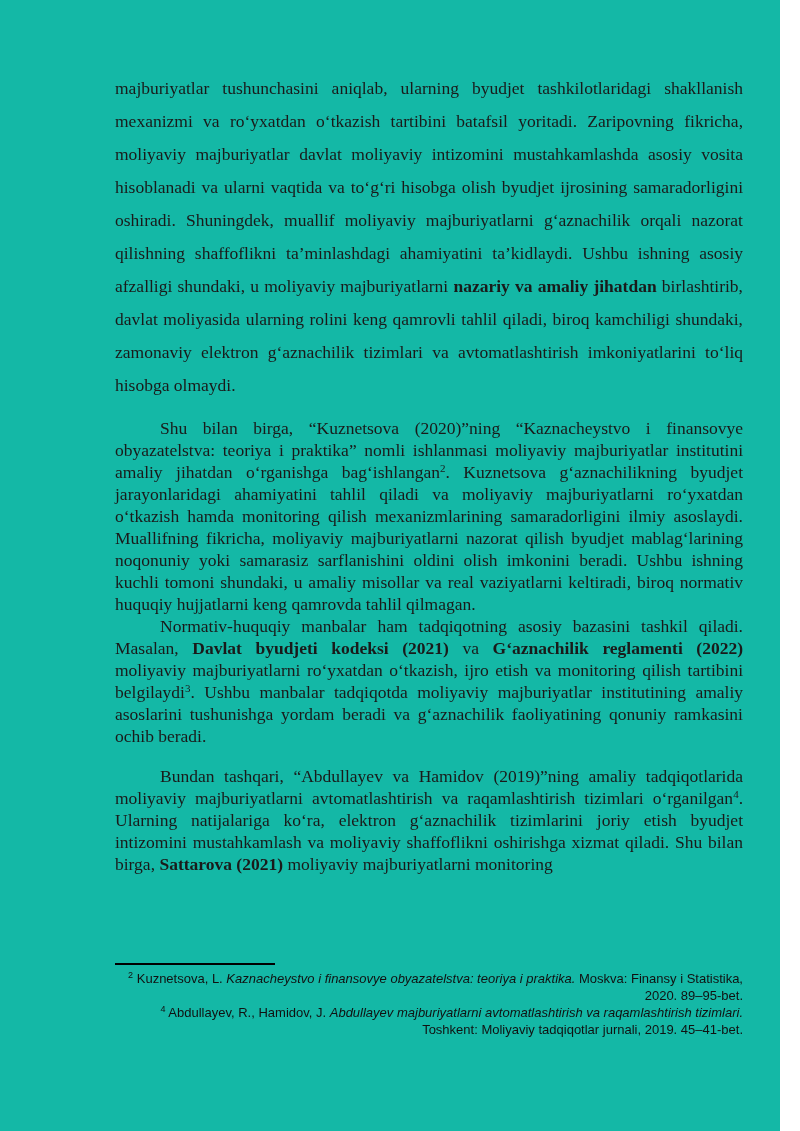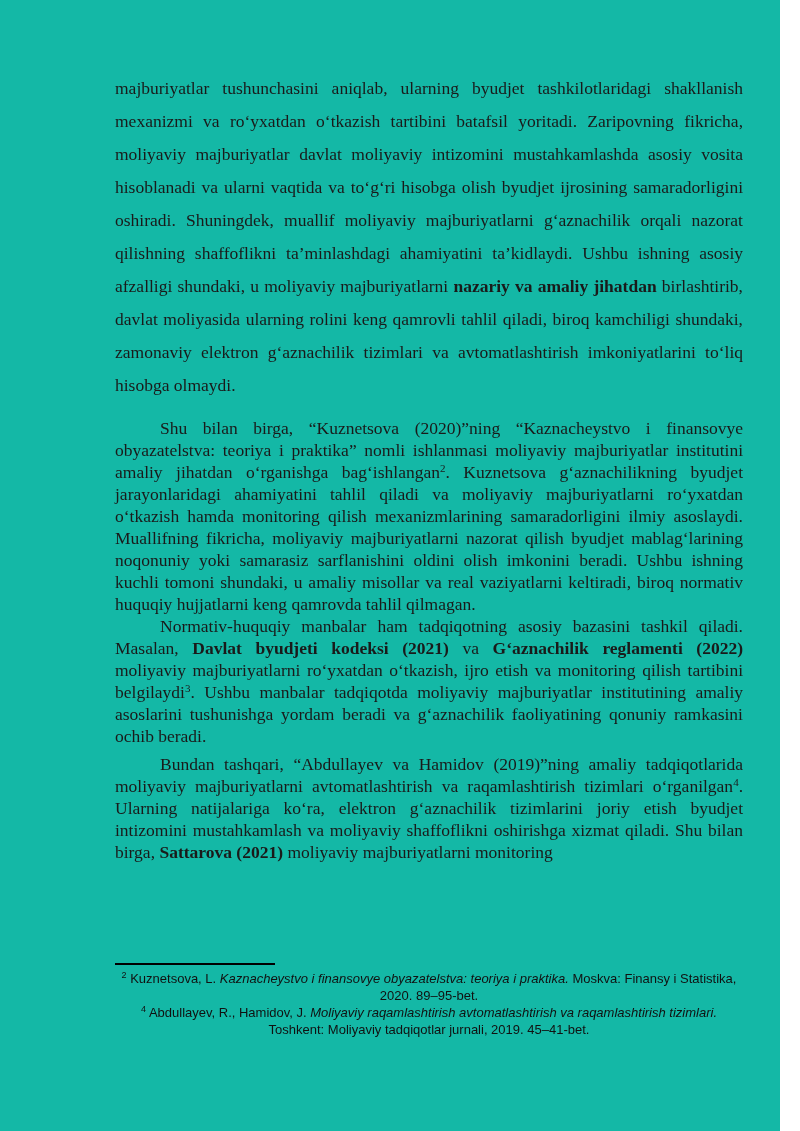--- a/index.html
+++ b/index.html
@@ -30,21 +30,21 @@
   }
   .p-first {
     line-height: 33px;
     margin-bottom: 15px;
   }
   .p-single {
     line-height: 22px;
   }
   .indent { text-indent: 45px; }
   .para-2 { }
-  .para-3 { margin-bottom: 6px; }
+  .para-3 { margin-bottom: 18px; }
   .para b { font-weight: bold; }
   .para sup {
     font-size: 11px;
     line-height: 0;
     vertical-align: 6px;
   }
   .footnotes {
     position: absolute;
     left: 115px;
     top: 963px;
@@ -55,21 +55,21 @@
   }
   .fn-sep {
     width: 160px;
     height: 0;
     border-top: 2px solid #000000;
     margin-bottom: 5px;
   }
   .fn {
     margin: 0;
     line-height: 17px;
-    text-align: center;
+    text-align: right;
   }
   .fn sup {
     font-size: 9px;
     line-height: 0;
     vertical-align: 5px;
   }
   .fn i { font-style: italic; }
 </style>
 </head>
 <body>
@@ -87,16 +87,16 @@
     <p class="para p-single indent"><span>Bundan tashqari, “Abdullayev va Hamidov (2019)”ning amaliy tadqiqotlarida moliyaviy majburiyatlarni avtomatlashtirish va raqamlashtirish tizimlari oʻrganilgan</span><sup>4</sup><span>. Ularning natijalariga koʻra, elektron gʻaznachilik tizimlarini joriy etish byudjet intizomini mustahkamlash va moliyaviy shaffoflikni oshirishga xizmat qiladi. Shu bilan birga, </span><b>Sattarova (2021)</b><span> moliyaviy majburiyatlarni monitoring</span></p>
 
   </div>
 
   <div class="footnotes">
     <div class="fn-sep"></div>
 
     <p class="fn"><sup>2</sup><span> Kuznetsova, L. </span><i>Kaznacheystvo i finansovye obyazatelstva: teoriya i praktika.</i><span> Moskva: Finansy i Statistika, 2020. 89–95-bet.</span></p>
 
 
-    <p class="fn"><sup>4</sup><span> Abdullayev, R., Hamidov, J. </span><i>Moliyaviy raqamlashtirish avtomatlashtirish va raqamlashtirish tizimlari.</i><span> Toshkent: Moliyaviy tadqiqotlar jurnali, 2019. 45–41-bet.</span></p>
+    <p class="fn"><sup>4</sup><span> Abdullayev, R., Hamidov, J. </span><i>Abdullayev majburiyatlarni avtomatlashtirish va raqamlashtirish tizimlari.</i><span> Toshkent: Moliyaviy tadqiqotlar jurnali, 2019. 45–41-bet.</span></p>
   </div>
 
 </div>
 
 </body></html>

